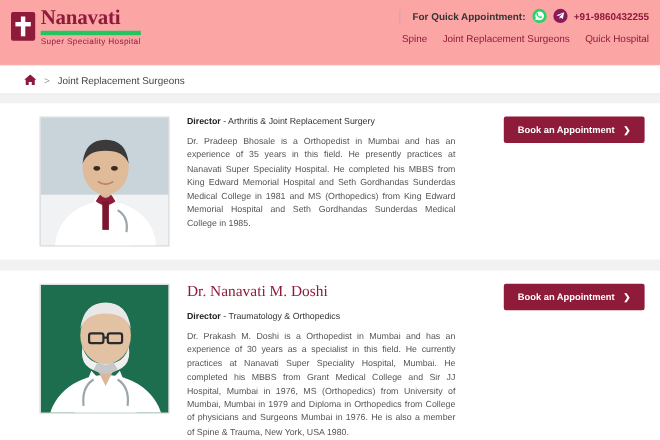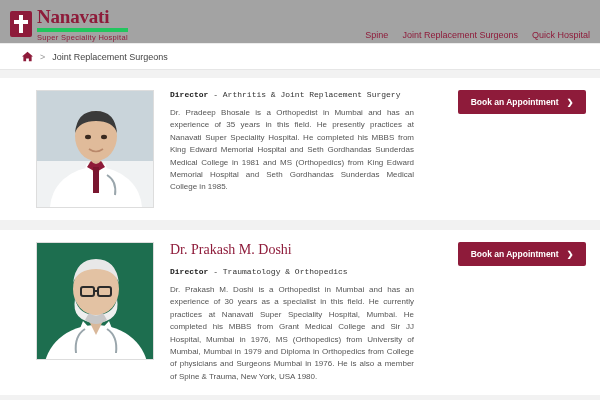--- a/index.html
+++ b/index.html
@@ -11,22 +11,22 @@
     overflow: hidden;
   }
   #page {
     position: relative;
     width: 600px; height: 400px;
     background: #f2f2f2;
   }
 
   
   .header {
-    background: #a3a3a3;
-    height: 44px;
+    background: #fca5a5;
+    height: 60px;
     position: relative;
     border-bottom: 1px solid #ececec;
   }
   .logo-wrap {
     position: absolute;
     left: 10px; top: 7px;
     display: flex;
     align-items: center;
     gap: 5px;
   }
@@ -151,21 +151,20 @@
     font-family: "Liberation Serif", serif;
     font-size: 14px;
     color: #8e1b3a;
     margin: 0 0 9px 0;
     font-weight: normal;
   }
   .doc-role {
     font-size: 8px;
     color: #333;
     margin-bottom: 8px;
-    font-family: Liberation Mono, monospace;
   }
   .doc-role b { color: #222; }
   .doc-bio {
     font-size: 8px;
     line-height: 1.55;
     color: #555;
     text-align: justify;
     margin: 0;
   }
 
@@ -196,20 +195,35 @@
 
   <div class="header">
     <div class="logo-wrap">
       <div class="logo-mark"></div>
       <div class="logo-text">
         <div class="logo-title">Nanavati</div>
         <div class="logo-sub">Super Speciality Hospital</div>
       </div>
     </div>
 
+    <div class="top-right">
+      <div class="divider-vert"></div>
+      <span class="appt-text">For Quick Appointment:</span>
+      <span class="circ-icon wa">
+        <svg width="9" height="9" viewBox="0 0 16 16">
+            <path fill="#fff" d="M8 1a7 7 0 00-6 10.5L1 15l3.6-1A7 7 0 108 1zm3.6 9.6c-.2.5-1 .9-1.4.9-.4 0-.8.2-2.6-.6-2.2-1-3.6-3.3-3.7-3.5-.1-.2-.9-1.2-.9-2.3s.6-1.6.8-1.8c.2-.2.4-.2.6-.2h.4c.1 0 .3 0 .5.4l.6 1.5c0 .1.1.2 0 .4l-.3.4-.2.2c-.1.1-.2.2 0 .4.1.2.6 1 1.3 1.6.9.8 1.6 1 1.8 1.1.2.1.3.1.4 0l.6-.7c.2-.2.3-.1.5-.1l1.4.7c.2.1.3.2.4.2 0 .1 0 .6-.2 1z"></path>
+          </svg>
+      </span>
+      <span class="circ-icon tg">
+        <svg width="9" height="9" viewBox="0 0 16 16">
+            <path fill="#fff" d="M14 2L1.5 7l3.3 1.1L12 4l-5.5 5.3.2 3.5 1.9-2.2 3.2 2.4z"></path>
+          </svg>
+      </span>
+      <span class="phone-num">+91-9860432255</span>
+    </div>
 
     <div class="nav">
       <a href="#">Spine</a>
       <a href="#">Joint Replacement Surgeons</a>
       <a href="#">Quick Hospital</a>
     </div>
   </div>
 
   <div class="breadcrumb-bar">
     <span class="home-icon">
@@ -266,21 +280,21 @@
           <path d="M38 56 q-4 22 21 24 q25-2 21-24 q-4 16-21 16 q-17 0-21-16z" fill="#efefef"></path>
           <rect x="44" y="44" width="13" height="9" rx="2" fill="none" stroke="#2b2b2b" stroke-width="2"></rect>
           <rect x="61" y="44" width="13" height="9" rx="2" fill="none" stroke="#2b2b2b" stroke-width="2"></rect>
           <line x1="57" y1="48" x2="61" y2="48" stroke="#2b2b2b" stroke-width="2"></line>
           <path d="M52 70 q7 5 14 0 l4 7 q-11 8 -22 0z" fill="#c7c7c7"></path>
           <path d="M70 86 q11 7 9 24" stroke="#9aa6ac" stroke-width="2" fill="none"></path>
           <path d="M48 86 q-11 7 -9 24" stroke="#9aa6ac" stroke-width="2" fill="none"></path>
         </svg>
       </div>
       <div class="info">
-        <h2 class="doc-name">Dr. Prakash M. Doshi</h2>
+        <h2 class="doc-name">Dr. Nanavati M. Doshi</h2>
         <div class="doc-role">
           <b>Director</b>
           <span>- Traumatology &amp; Orthopedics</span>
         </div>
         <p class="doc-bio">Dr. Prakash M. Doshi is a Orthopedist in Mumbai and has an experience of 30 years as a specialist in this field. He currently practices at Nanavati Super Speciality Hospital, Mumbai. He completed his MBBS from Grant Medical College and Sir JJ Hospital, Mumbai in 1976, MS (Orthopedics) from University of Mumbai, Mumbai in 1979 and Diploma in Orthopedics from College of physicians and Surgeons Mumbai in 1976. He is also a member of Spine &amp; Trauma, New York, USA 1980.</p>
       </div>
       <button class="book-btn">
         <span>Book an Appointment</span>
         <span class="chev">❯</span>
       </button>

